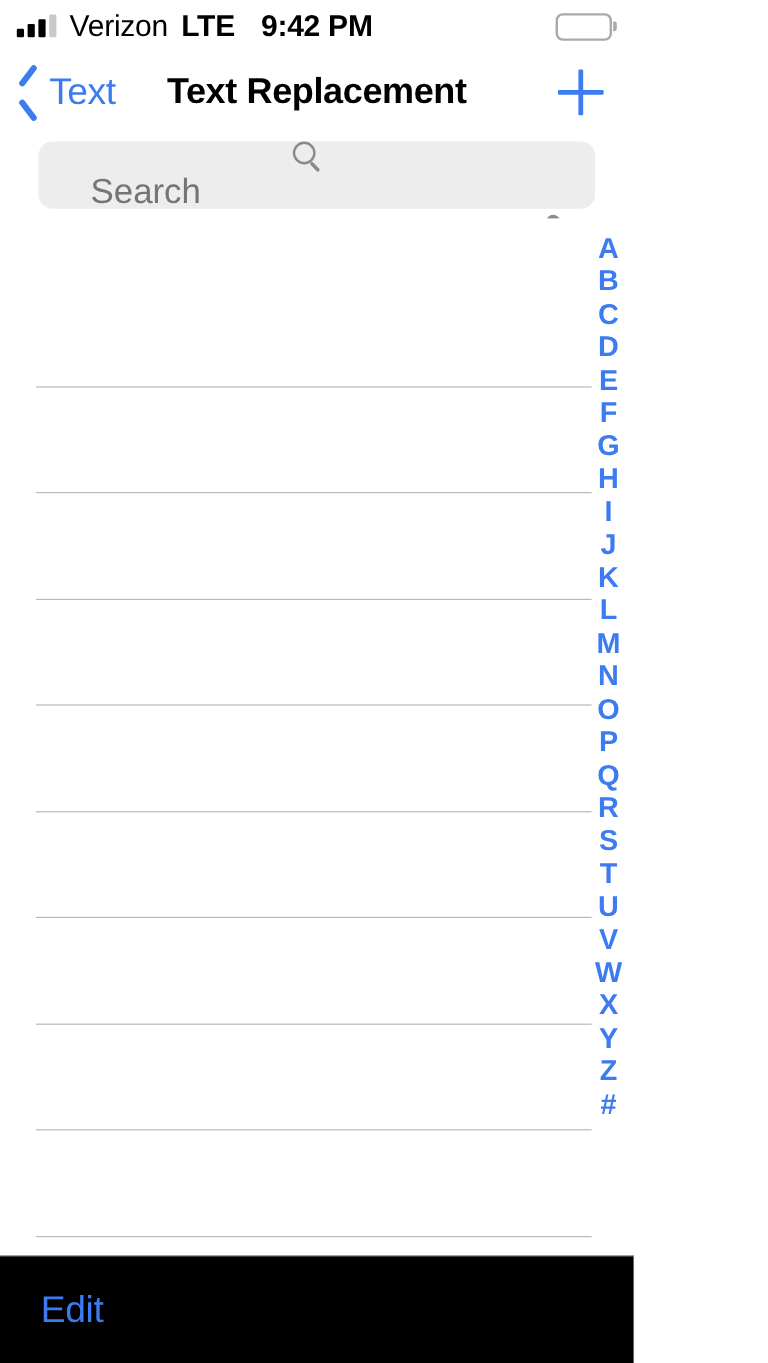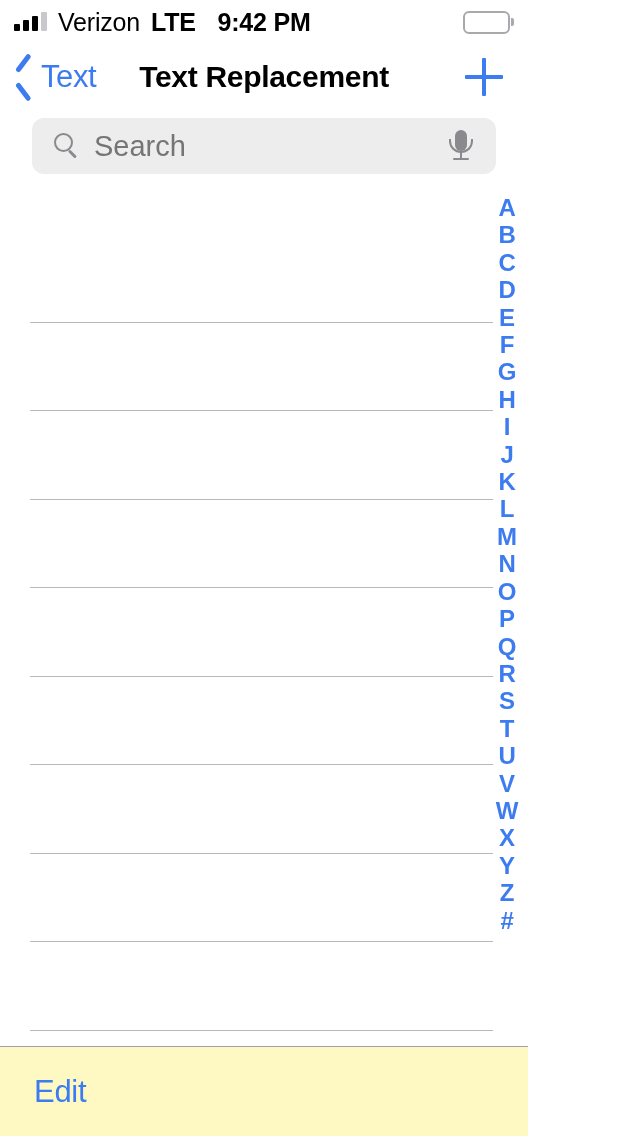--- a/index.html
+++ b/index.html
@@ -196,20 +196,21 @@
   .search-field {
     width: 100%;
     height: 56px;
     background: #ededed;
     border-radius: 12px;
     display: flex;
     align-items: center;
     padding: 0 22px 0 22px;
     cursor: text;
     position: relative;
+    flex-direction: column;
   }
   .search-icon {
     flex: 0 0 26px;
     width: 26px; height: 26px;
     position: relative;
     margin-right: 14px;
   }
   .search-icon .ring {
     position: absolute;
     left: 0; top: 0;
@@ -315,21 +316,21 @@
     letter-spacing: -0.2px;
     text-align: center;
     width: 100%;
     user-select: none;
   }
 
   
   .toolbar {
     flex: 0 0 90px;
     height: 90px;
-    background: #fef9c3;
+    background: #000000;
     border-top: 1.6px solid #a0a0a0;
     display: flex;
     align-items: center;
     padding: 0 34px;
   }
   .toolbar-edit {
     font-size: 31px;
     color: #3c7bf0;
     letter-spacing: -0.3px;
     cursor: pointer;

